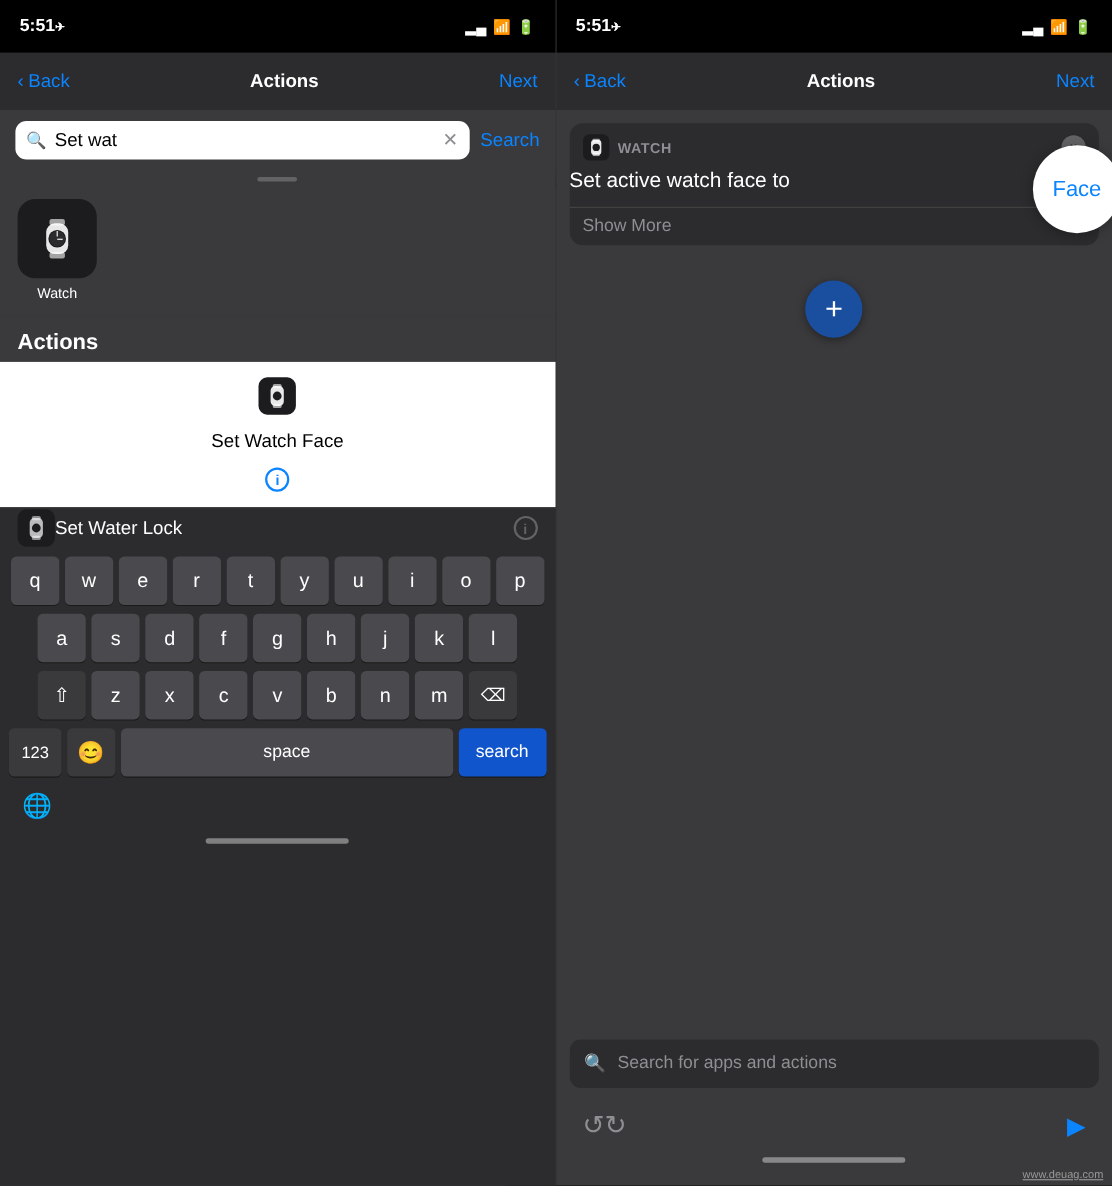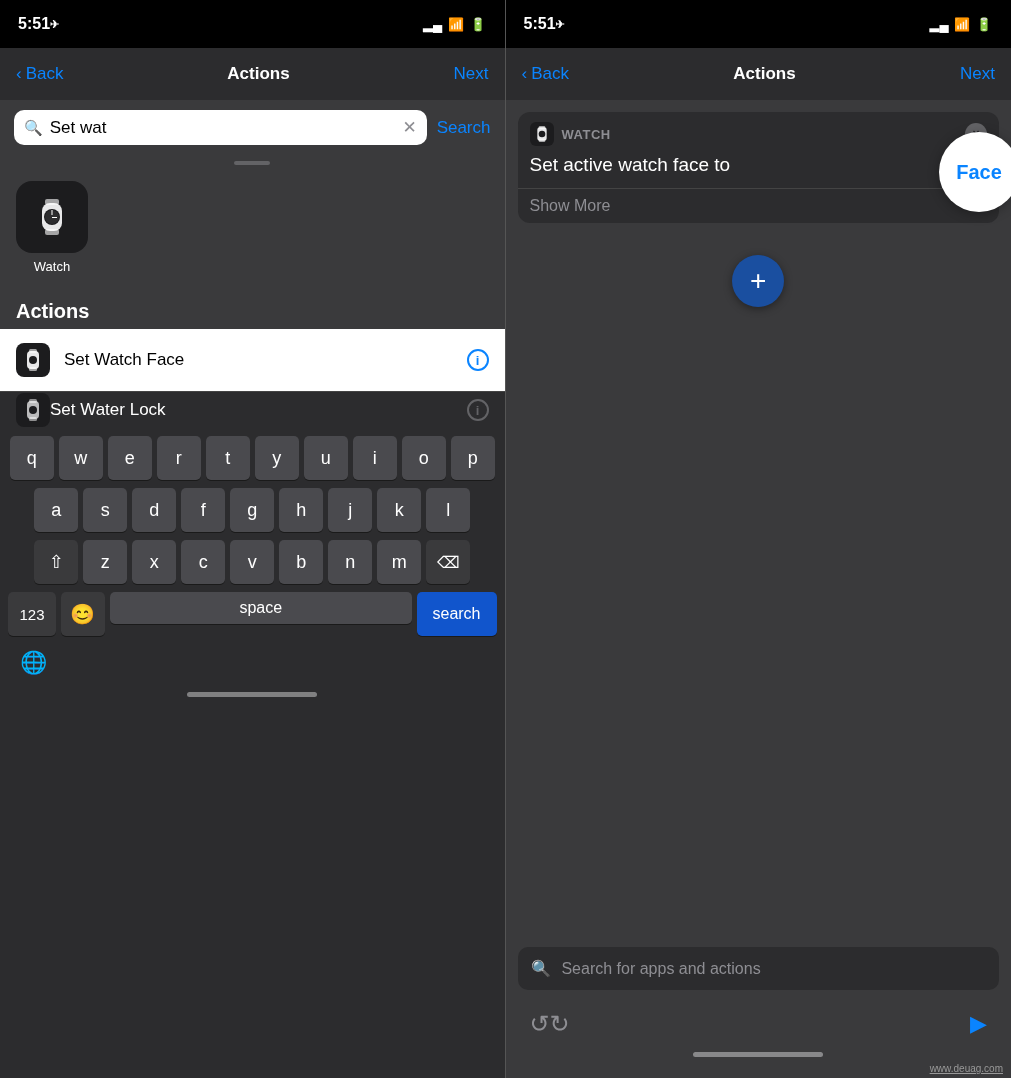--- a/index.html
+++ b/index.html
@@ -168,20 +168,21 @@
       font-weight: 700;
     }
 
     
     .action-row-highlight {
       background: #fff;
       padding: 14px 16px;
       display: flex;
       align-items: center;
       gap: 14px;
+      flex-direction: column;
     }
     .action-row-normal {
       background: #2c2c2e;
       padding: 1px 16px;
       display: flex;
       align-items: center;
       border-top: 0.5px solid #444;
     }
     .action-icon-small {
       width: 34px;
@@ -299,21 +300,21 @@
       align-items: center;
       justify-content: center;
       color: #fff;
       font-size: 20px;
       box-shadow: 0 1px 0 #1a1a1a;
       flex-shrink: 0;
     }
     .key-space {
       background: #4a4a4e;
       border-radius: 5px;
-      height: 32px;
+      height: 44px;
       flex: 1;
       display: flex;
       align-items: center;
       justify-content: center;
       color: #fff;
       font-size: 16px;
       box-shadow: 0 1px 0 #1a1a1a;
     }
     .key-search {
       background: #1155cc;
@@ -387,21 +388,21 @@
       background: #636366;
       border-radius: 50%;
       display: flex;
       align-items: center;
       justify-content: center;
       color: #1c1c1e;
       font-size: 12px;
       font-weight: 700;
     }
     .action-card-body {
-      padding: 4px 12px 12px;
+      padding: 4px 0 12px;
       font-size: 19px;
       color: #fff;
       display: flex;
       align-items: flex-start;
       flex-wrap: wrap;
       gap: 6px;
     }
     .face-pill {
       background: #fff;
       border-radius: 50%;
@@ -411,21 +412,21 @@
       align-items: center;
       justify-content: center;
       position: absolute;
       right: -20px;
       top: 20px;
       box-shadow: 0 2px 12px rgba(0,0,0,0.3);
     }
     .face-pill-text {
       color: #0a84ff;
       font-size: 20px;
-      font-weight: 700;
+      font-weight: 400;
     }
     .show-more-row {
       padding: 8px 12px;
       border-top: 0.5px solid #444;
       display: flex;
       align-items: center;
       justify-content: space-between;
     }
     .show-more-text {
       color: #8e8e93;

